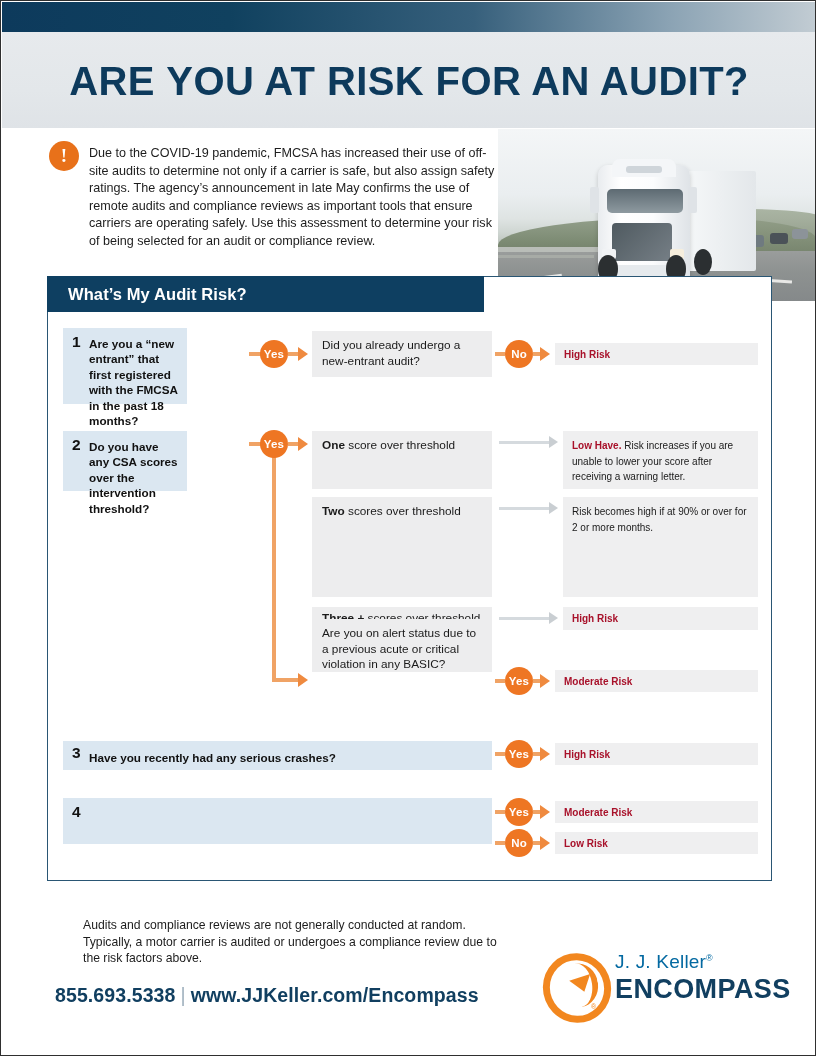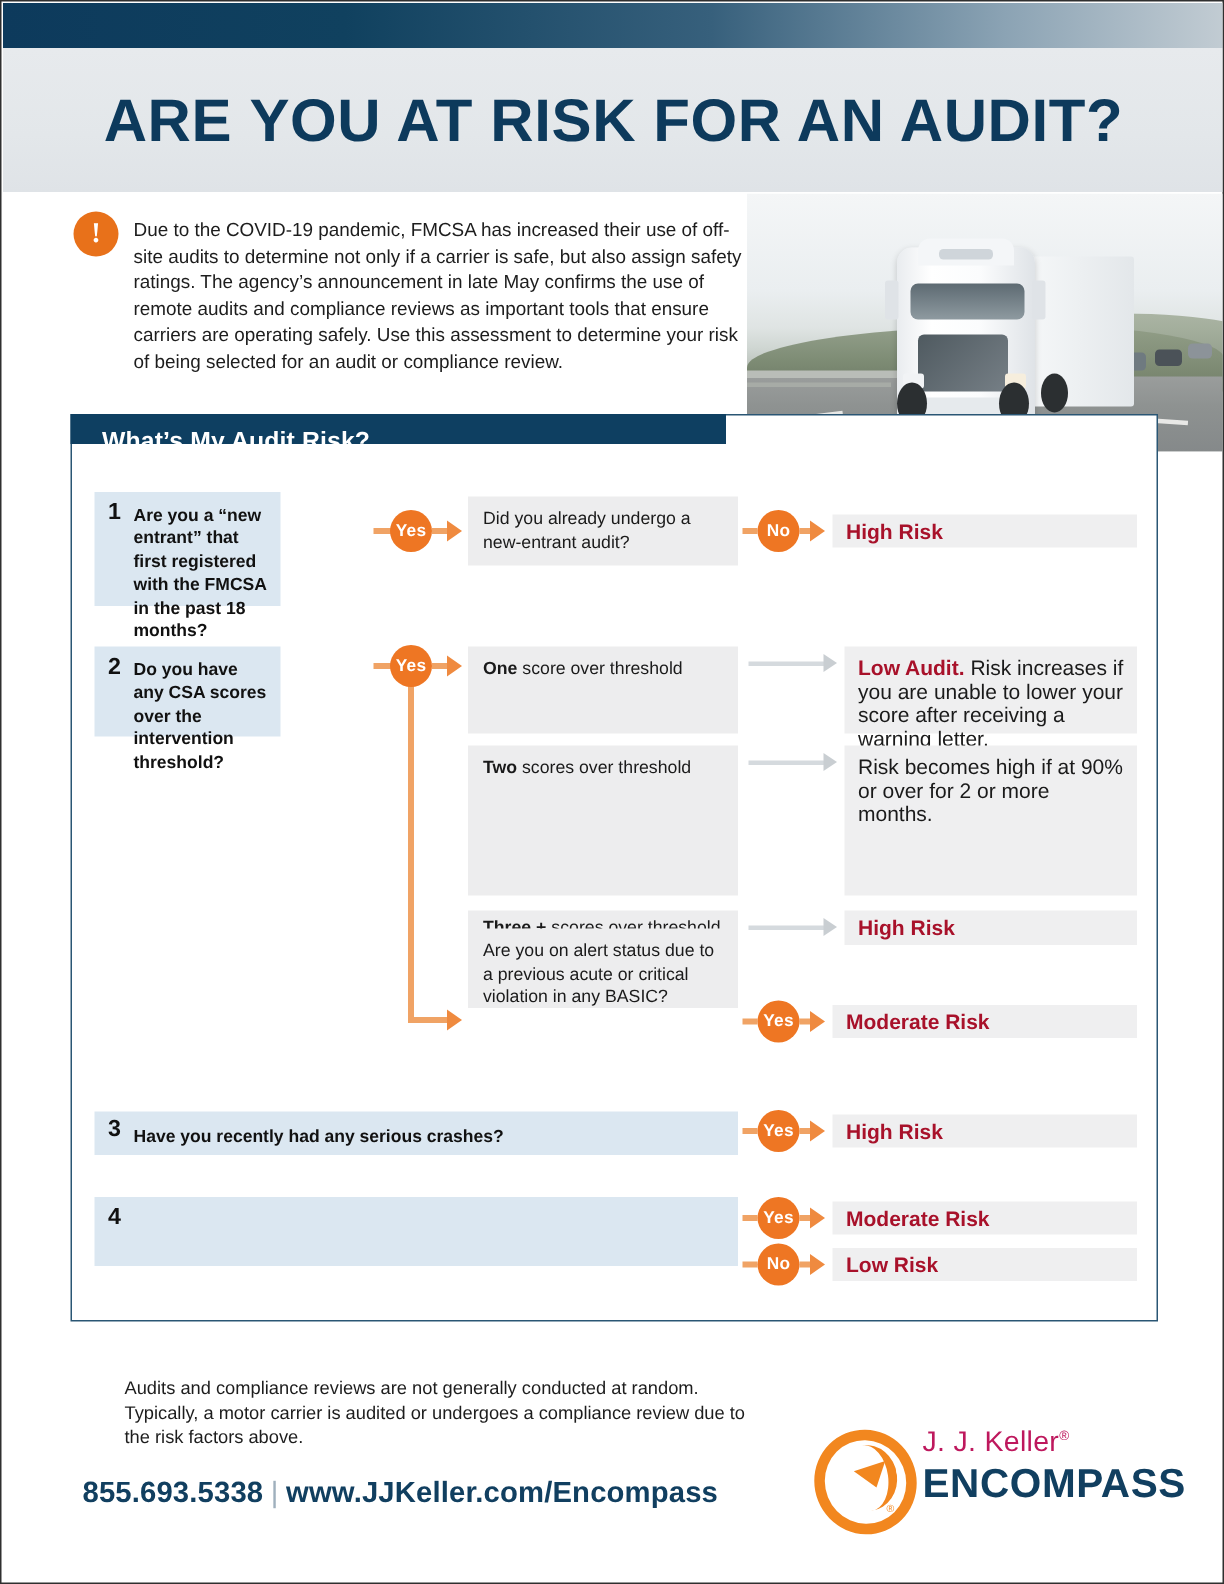--- a/index.html
+++ b/index.html
@@ -86,21 +86,21 @@
     font-size:12.6px;line-height:17.6px;color:#1d1d1d;
   }
 
   
   .panel{
     position:absolute;left:46px;top:275px;width:725px;height:605px;
     border:1px solid #2a5674;
     box-sizing:border-box;background:#fff;
   }
   .panel-head{
-    position:absolute;left:46px;top:275px;width:437px;height:20px;
+    position:absolute;left:46px;top:275px;width:437px;height:36px;
     background:#0e3f61;
   }
   .panel-head span{
     position:absolute;left:21px;top:9px;color:#fff;font-size:16.5px;font-weight:700;letter-spacing:.1px;
   }
 
   
   .qbox{
     position:absolute;background:#dbe7f1;box-sizing:border-box;
     font-size:11.7px;line-height:15.4px;color:#111;font-weight:700;
@@ -111,21 +111,21 @@
 
   .mbox{
     position:absolute;background:#ededee;box-sizing:border-box;
     font-size:11.8px;line-height:15.6px;color:#1a1a1a;
     padding:7px 9px 0 10px;
   }
   .mbox b{font-weight:700;}
 
   .rbox{
     position:absolute;background:#efeff0;box-sizing:border-box;
-    font-size:14px;line-height:15.6px;color:#1a1a1a;
+    font-size:10px;line-height:15.6px;color:#1a1a1a;
     padding:7px 8px 0 9px;
   }
   .risk{color:#a8112a;font-weight:700;}
   .rbox p{margin:0 0 9px 0;}
   .rbox p:last-child{margin-bottom:0;}
 
   
   .badge{
     position:absolute;width:28px;height:28px;border-radius:50%;
     background:#ee7623;color:#fff;font-size:11.5px;font-weight:700;
@@ -167,21 +167,21 @@
     content:"";position:absolute;left:9px;top:4px;width:34px;height:44px;
     border-right:6px solid #f2871f;border-radius:50%;
     transform:rotate(14deg);
   }
   .logo-arrow{
     position:absolute;left:30px;top:28px;width:0;height:0;
     border-left:11px solid transparent;border-right:11px solid transparent;
     border-top:15px solid #f2871f;transform:rotate(-18deg);
   }
   .logo-jj{
-    position:absolute;left:74px;top:2px;font-size:19px;color:#be185d;font-weight:400;letter-spacing:.2px;white-space:nowrap;
+    position:absolute;left:74px;top:2px;font-size:19px;color:#0369a1;font-weight:400;letter-spacing:.2px;white-space:nowrap;
   }
   .logo-jj sup{font-size:9px;vertical-align:super;}
   .logo-enc{
     position:absolute;left:74px;top:25px;font-size:27px;color:#113f60;font-weight:800;letter-spacing:.4px;white-space:nowrap;
   }
   .logo-reg{position:absolute;left:50px;top:54px;font-size:7px;color:#f2871f;}
 </style>
 </head>
 <body>
 
@@ -260,21 +260,21 @@
   <div class="vline" style="left:271px;top:455px;height:222px;"></div>
   <div class="hline" style="left:271px;top:677px;width:28px;"></div>
   <div class="oarrow" style="left:297px;top:672px;"></div>
 
   <div class="mbox" style="left:311px;top:430px;width:180px;height:58px;">
     <b>One</b><span> score over threshold</span>
   </div>
   <div class="gstub" style="left:498px;top:440px;width:52px;"></div>
   <div class="garrow" style="left:548px;top:435px;"></div>
   <div class="rbox" style="left:562px;top:430px;width:195px;height:58px;">
-    <p><span class="risk">Low Audit.</span><span> Risk increases if you are unable to lower your score after receiving a warning letter.</span></p>
+    <p><span class="risk">Low Have.</span><span> Risk increases if you are unable to lower your score after receiving a warning letter.</span></p>
   </div>
 
   <div class="mbox" style="left:311px;top:496px;width:180px;height:100px;">
     <b>Two</b><span> scores over threshold</span>
   </div>
   <div class="gstub" style="left:498px;top:506px;width:52px;"></div>
   <div class="garrow" style="left:548px;top:501px;"></div>
   <div class="rbox" style="left:562px;top:496px;width:195px;height:100px;">
     <p>Risk becomes high if at 90% or over for 2 or more months.</p>
   </div>

